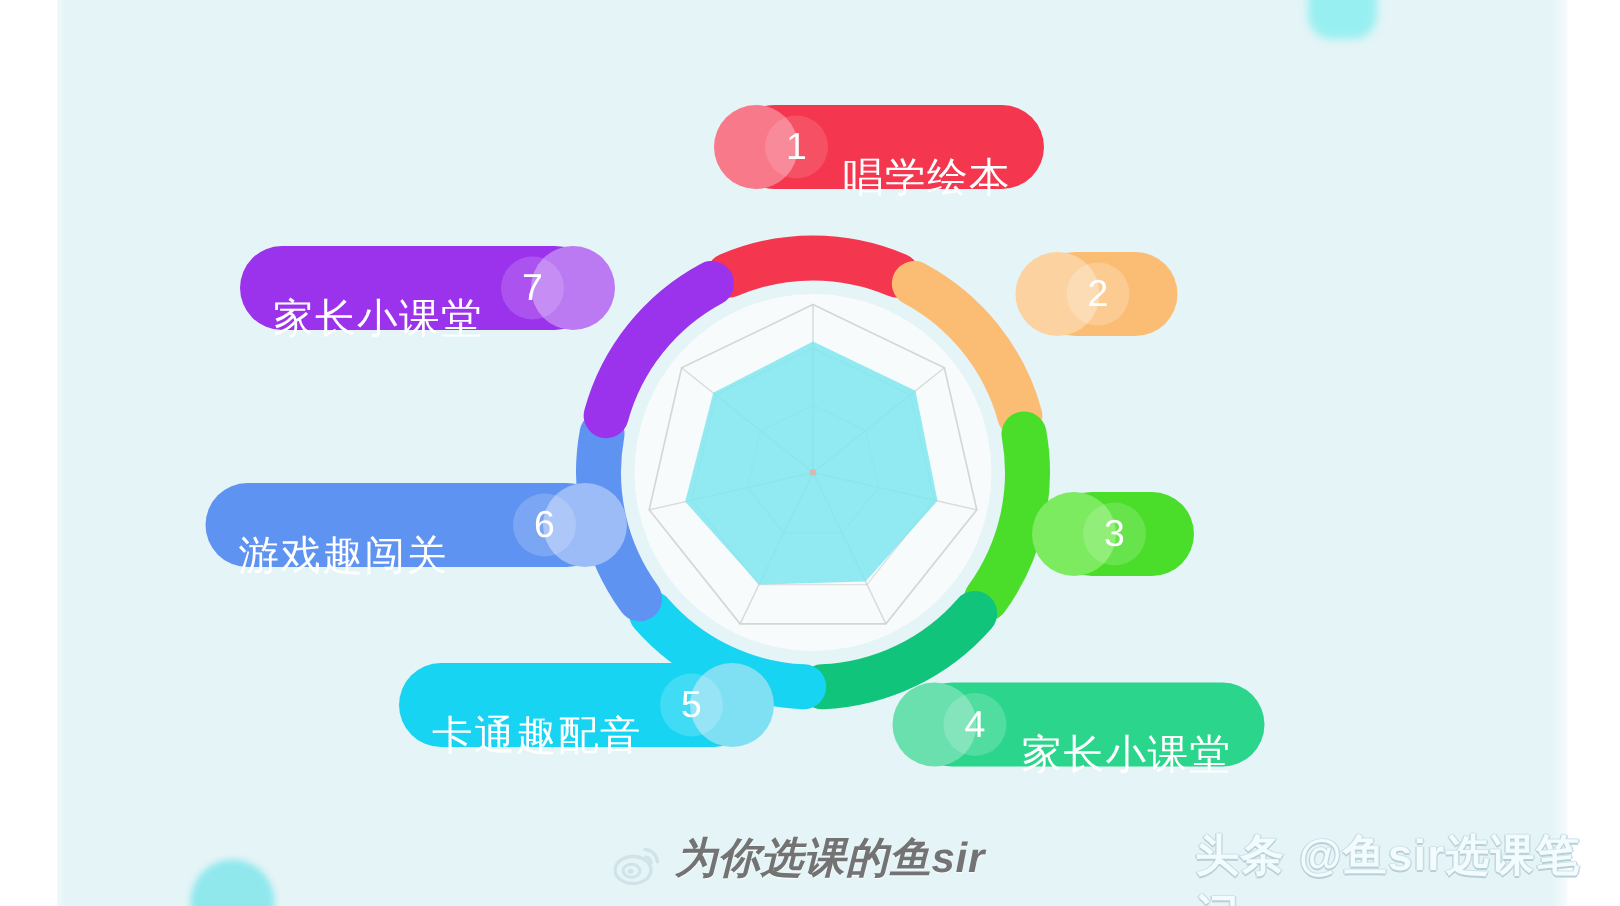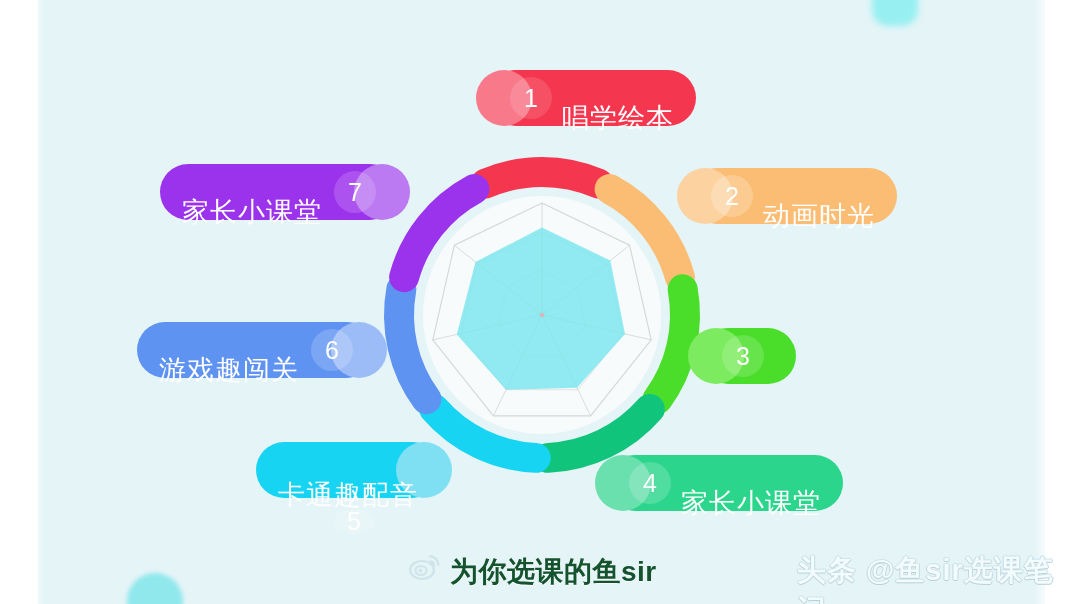--- a/index.html
+++ b/index.html
@@ -74,44 +74,45 @@
   .p3 .num{background:rgba(255,255,255,0.16);}
 
   .p4{background:#2bd58c;}
   .p4 .shadow-circle{background:#69e0ae;left:-12px;}
   .p4 .num{background:rgba(255,255,255,0.18);}
 
   .p5{background:#17d4f2;}
   .p5 .shadow-circle{background:#7fdff3;right:-12px;}
   .p5 .num{background:rgba(255,255,255,0.18);}
 
-  .p6{background:#5f93f2;}
+  .p6{background:#5f93f2;gap:31px;}
   .p6 .shadow-circle{background:#9cbcf7;right:-12px;}
   .p6 .num{background:rgba(255,255,255,0.18);}
 
   .p7{background:#9c33ec;}
   .p7 .shadow-circle{background:#bb79f2;right:-12px;}
   .p7 .num{background:rgba(255,255,255,0.16);}
 
   
   #pill-1{left:488px;top:70px;}
   #pill-2{left:689px;top:168px;}
   #pill-3{left:700px;top:328px;}
   #pill-4{left:607px;top:455px;}
-  #pill-5{left:256px;top:442px;flex-direction:column;}
+  #pill-5{left:266px;top:442px;}
   #pill-6{left:137px;top:322px;}
   #pill-7{left:160px;top:164px;}
 
   
   .wm-weibo{
     position:absolute;left:409px;top:553px;
-    display:flex;align-items:flex-start;gap:9px;
-    color:#14532d;font-size:28px;font-weight:700;
+    display:flex;align-items:flex-end;gap:9px;
+    color:#737373;font-size:28px;font-weight:700;
     text-shadow:0 1px 1px rgba(255,255,255,.9);
     letter-spacing:.5px;
+    font-style:italic;
   }
   .wm-weibo .eye{width:32px;height:28px;}
   .wm-toutiao{
     position:absolute;left:797px;top:551px;
     color:#f2fbfd;font-size:29px;font-weight:700;
     letter-spacing:1px;
     text-shadow:0 1px 0 #b9cfd6, 1px 0 0 #c6dde3, 0 -1px 0 #cfe5ea, -1px 0 0 #c2d9e0;
   }
 </style>
 </head>
@@ -157,21 +158,20 @@
 
   <div class="pill p1 num-left" id="pill-1">
     <div class="shadow-circle"></div>
     <div class="num">1</div>
     <div class="txt">唱学绘本</div>
   </div>
 
   <div class="pill p2 num-left" id="pill-2">
     <div class="shadow-circle"></div>
     <div class="num">2</div>
-    <div class="txt">动画时光</div>
   </div>
 
   <div class="pill p3 num-left" id="pill-3">
     <div class="shadow-circle"></div>
     <div class="num">3</div>
   </div>
 
   <div class="pill p4 num-left" id="pill-4">
     <div class="shadow-circle"></div>
     <div class="num">4</div>

